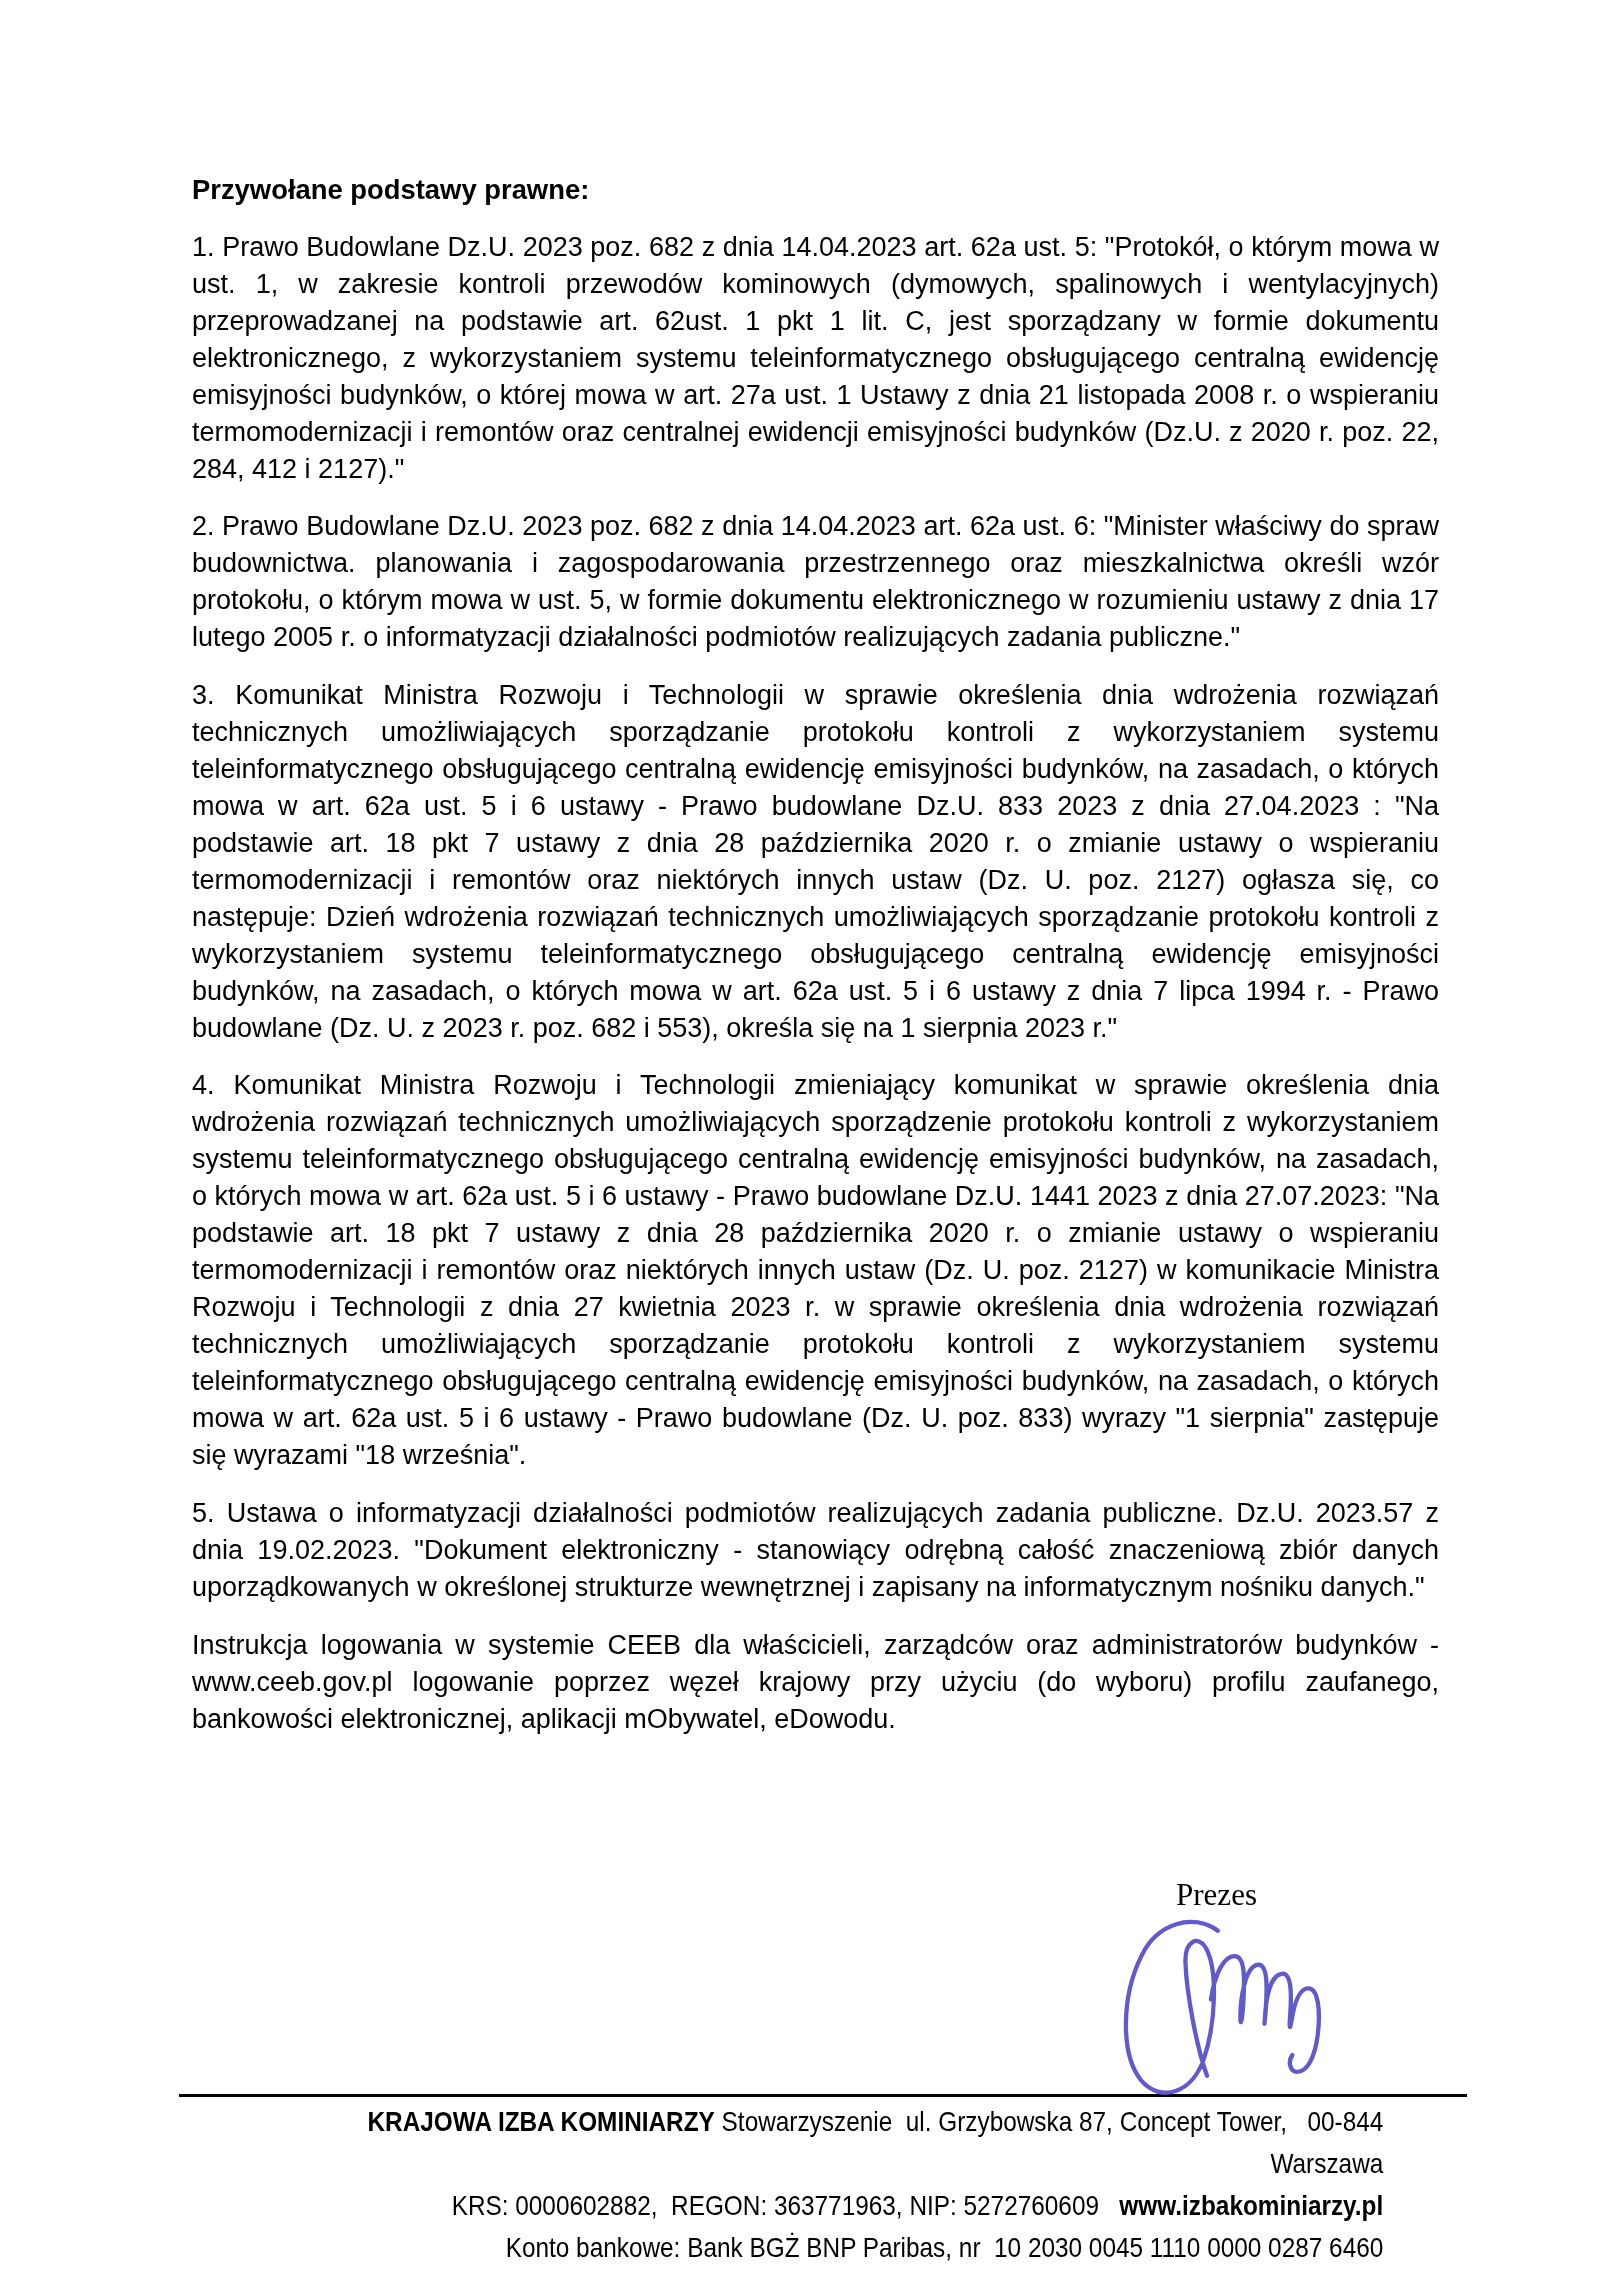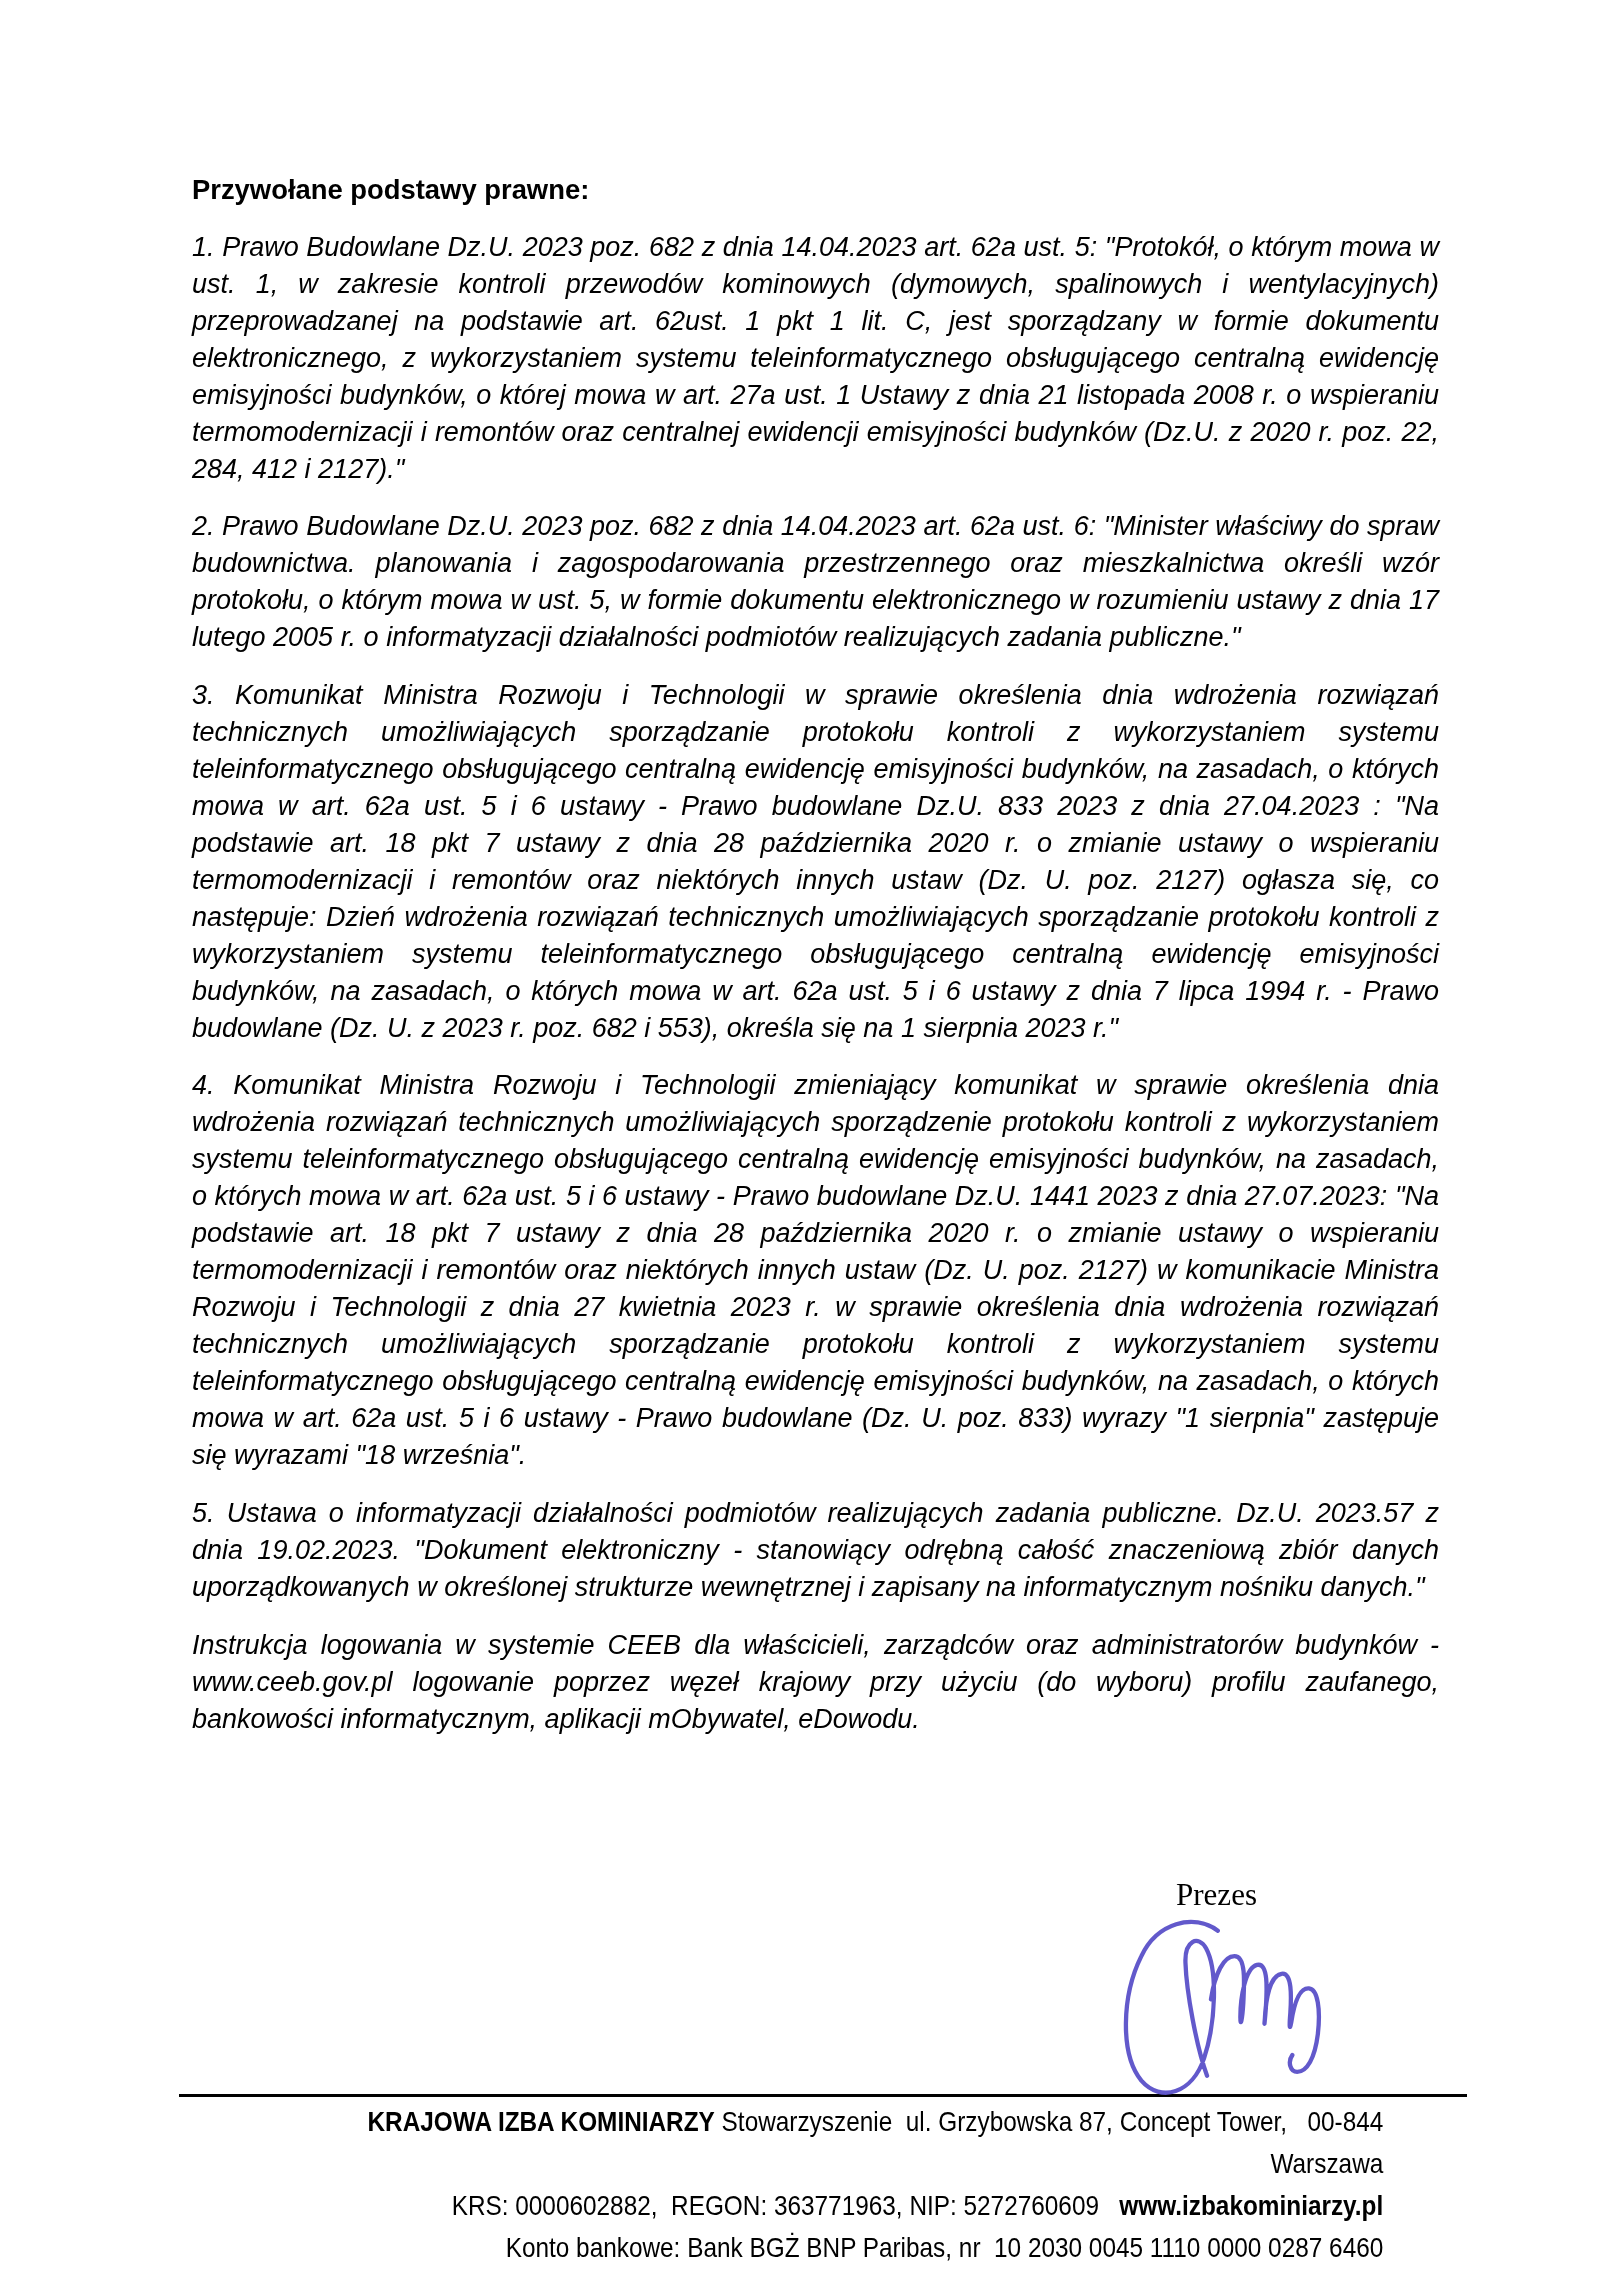--- a/index.html
+++ b/index.html
@@ -29,21 +29,20 @@
     font-size: 27.4px;
     line-height: 37px;
     font-weight: bold;
     margin: 0 0 20.6px 0;
   }
   .content p {
     font-size: 27px;
     line-height: 37px;
     margin: 0 0 20.6px 0;
     text-align: justify;
-    font-style: italic;
   }
   .sig-block {
     position: absolute;
     left: 990px;
     top: 1876px;
     width: 453px;
     text-align: center;
     font-family: "Liberation Serif", serif;
     font-size: 31px;
     line-height: 37px;
@@ -86,21 +85,21 @@
 
 <div class="page">
 
   <main class="content">
     <h1 class="doc-title">Przywołane podstawy prawne:</h1>
     <p>1. Prawo Budowlane Dz.U. 2023 poz. 682 z dnia 14.04.2023 art. 62a ust. 5: "Protokół, o którym mowa w ust. 1, w zakresie kontroli przewodów kominowych (dymowych, spalinowych i wentylacyjnych) przeprowadzanej na podstawie art. 62ust. 1 pkt 1 lit. C, jest sporządzany w formie dokumentu elektronicznego, z wykorzystaniem systemu teleinformatycznego obsługującego centralną ewidencję emisyjności budynków, o której mowa w art. 27a ust. 1 Ustawy z dnia 21 listopada 2008 r. o wspieraniu termomodernizacji i remontów oraz centralnej ewidencji emisyjności budynków (Dz.U. z 2020 r. poz. 22, 284, 412 i 2127)."</p>
     <p>2. Prawo Budowlane Dz.U. 2023 poz. 682 z dnia 14.04.2023 art. 62a ust. 6: "Minister właściwy do spraw budownictwa. planowania i zagospodarowania przestrzennego oraz mieszkalnictwa określi wzór protokołu, o którym mowa w ust. 5, w formie dokumentu elektronicznego w rozumieniu ustawy z dnia 17 lutego 2005 r. o informatyzacji działalności podmiotów realizujących zadania publiczne."</p>
     <p>3. Komunikat Ministra Rozwoju i Technologii w sprawie określenia dnia wdrożenia rozwiązań technicznych umożliwiających sporządzanie protokołu kontroli z wykorzystaniem systemu teleinformatycznego obsługującego centralną ewidencję emisyjności budynków, na zasadach, o których mowa w art. 62a ust. 5 i 6 ustawy - Prawo budowlane Dz.U. 833 2023 z dnia 27.04.2023 : "Na podstawie art. 18 pkt 7 ustawy z dnia 28 października 2020 r. o zmianie ustawy o wspieraniu termomodernizacji i remontów oraz niektórych innych ustaw (Dz. U. poz. 2127) ogłasza się, co następuje: Dzień wdrożenia rozwiązań technicznych umożliwiających sporządzanie protokołu kontroli z wykorzystaniem systemu teleinformatycznego obsługującego centralną ewidencję emisyjności budynków, na zasadach, o których mowa w art. 62a ust. 5 i 6 ustawy z dnia 7 lipca 1994 r. - Prawo budowlane (Dz. U. z 2023 r. poz. 682 i 553), określa się na 1 sierpnia 2023 r."</p>
     <p>4. Komunikat Ministra Rozwoju i Technologii zmieniający komunikat w sprawie określenia dnia wdrożenia rozwiązań technicznych umożliwiających sporządzenie protokołu kontroli z wykorzystaniem systemu teleinformatycznego obsługującego centralną ewidencję emisyjności budynków, na zasadach, o których mowa w art. 62a ust. 5 i 6 ustawy - Prawo budowlane Dz.U. 1441 2023 z dnia 27.07.2023: "Na podstawie art. 18 pkt 7 ustawy z dnia 28 października 2020 r. o zmianie ustawy o wspieraniu termomodernizacji i remontów oraz niektórych innych ustaw (Dz. U. poz. 2127) w komunikacie Ministra Rozwoju i Technologii z dnia 27 kwietnia 2023 r. w sprawie określenia dnia wdrożenia rozwiązań technicznych umożliwiających sporządzanie protokołu kontroli z wykorzystaniem systemu teleinformatycznego obsługującego centralną ewidencję emisyjności budynków, na zasadach, o których mowa w art. 62a ust. 5 i 6 ustawy - Prawo budowlane (Dz. U. poz. 833) wyrazy "1 sierpnia" zastępuje się wyrazami "18 września".</p>
     <p>5. Ustawa o informatyzacji działalności podmiotów realizujących zadania publiczne. Dz.U. 2023.57 z dnia 19.02.2023. "Dokument elektroniczny  - stanowiący odrębną całość znaczeniową zbiór danych uporządkowanych w określonej strukturze wewnętrznej i zapisany na informatycznym nośniku danych."</p>
-    <p>Instrukcja logowania w systemie CEEB dla właścicieli, zarządców oraz administratorów budynków - www.ceeb.gov.pl logowanie poprzez węzeł krajowy przy użyciu (do wyboru) profilu zaufanego, bankowości informatycznym, aplikacji mObywatel, eDowodu.</p>
+    <p>Instrukcja logowania w systemie CEEB dla właścicieli, zarządców oraz administratorów budynków - www.ceeb.gov.pl logowanie poprzez węzeł krajowy przy użyciu (do wyboru) profilu zaufanego, bankowości elektronicznej, aplikacji mObywatel, eDowodu.</p>
   </main>
 
   <div class="sig-block">
     <div class="sig-role">Prezes</div>
     <svg class="sig-svg" viewBox="0 0 252 210" aria-hidden="true">
       <path fill="none" stroke-width="4.4" stroke-linecap="round" stroke-linejoin="round" opacity="0.95" d="M 110 22
                C 85 4, 48 14, 32 48
                C 12 88, 10 148, 32 175
                C 52 198, 84 188, 96 152
                C 108 116, 110 62, 98 40

